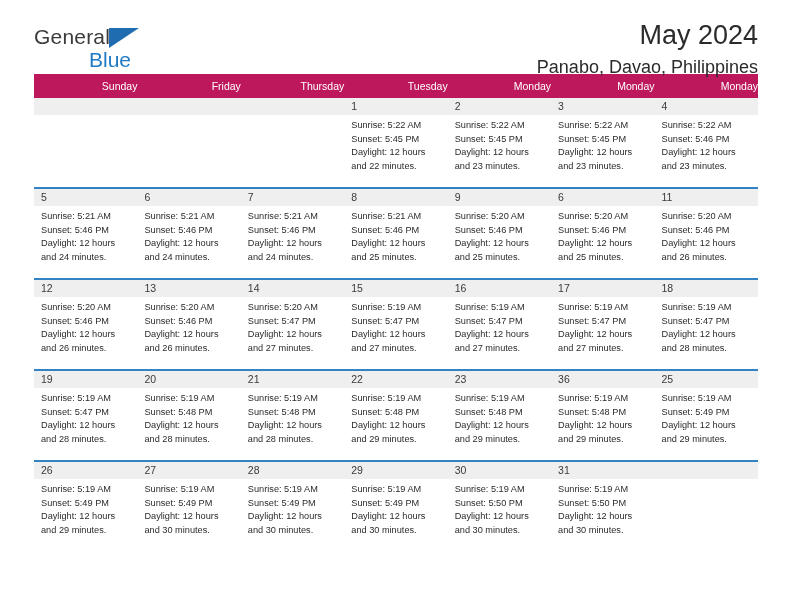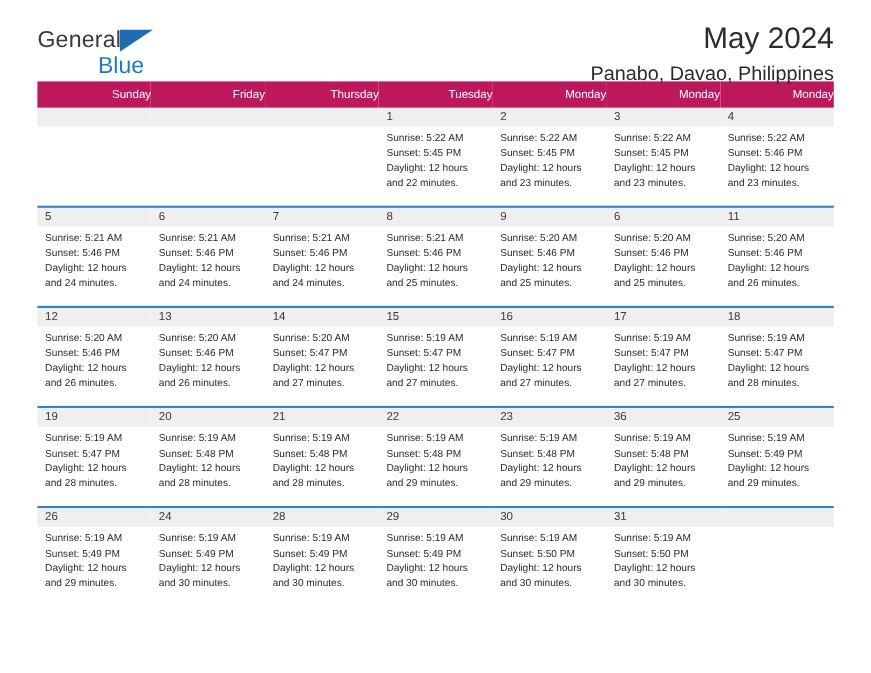--- a/index.html
+++ b/index.html
@@ -483,21 +483,21 @@
               <div class="dayinfo">
                 <div>Sunrise: 5:19 AM</div>
                 <div>Sunset: 5:49 PM</div>
                 <div>Daylight: 12 hours</div>
                 <div>and 29 minutes.</div>
               </div>
             </div>
           </td>
           <td>
             <div class="daycell">
-              <div class="daynum">24</div>
+              <div class="daynum">27</div>
               <div class="dayinfo">
                 <div>Sunrise: 5:19 AM</div>
                 <div>Sunset: 5:49 PM</div>
                 <div>Daylight: 12 hours</div>
                 <div>and 30 minutes.</div>
               </div>
             </div>
           </td>
           <td>
             <div class="daycell">

